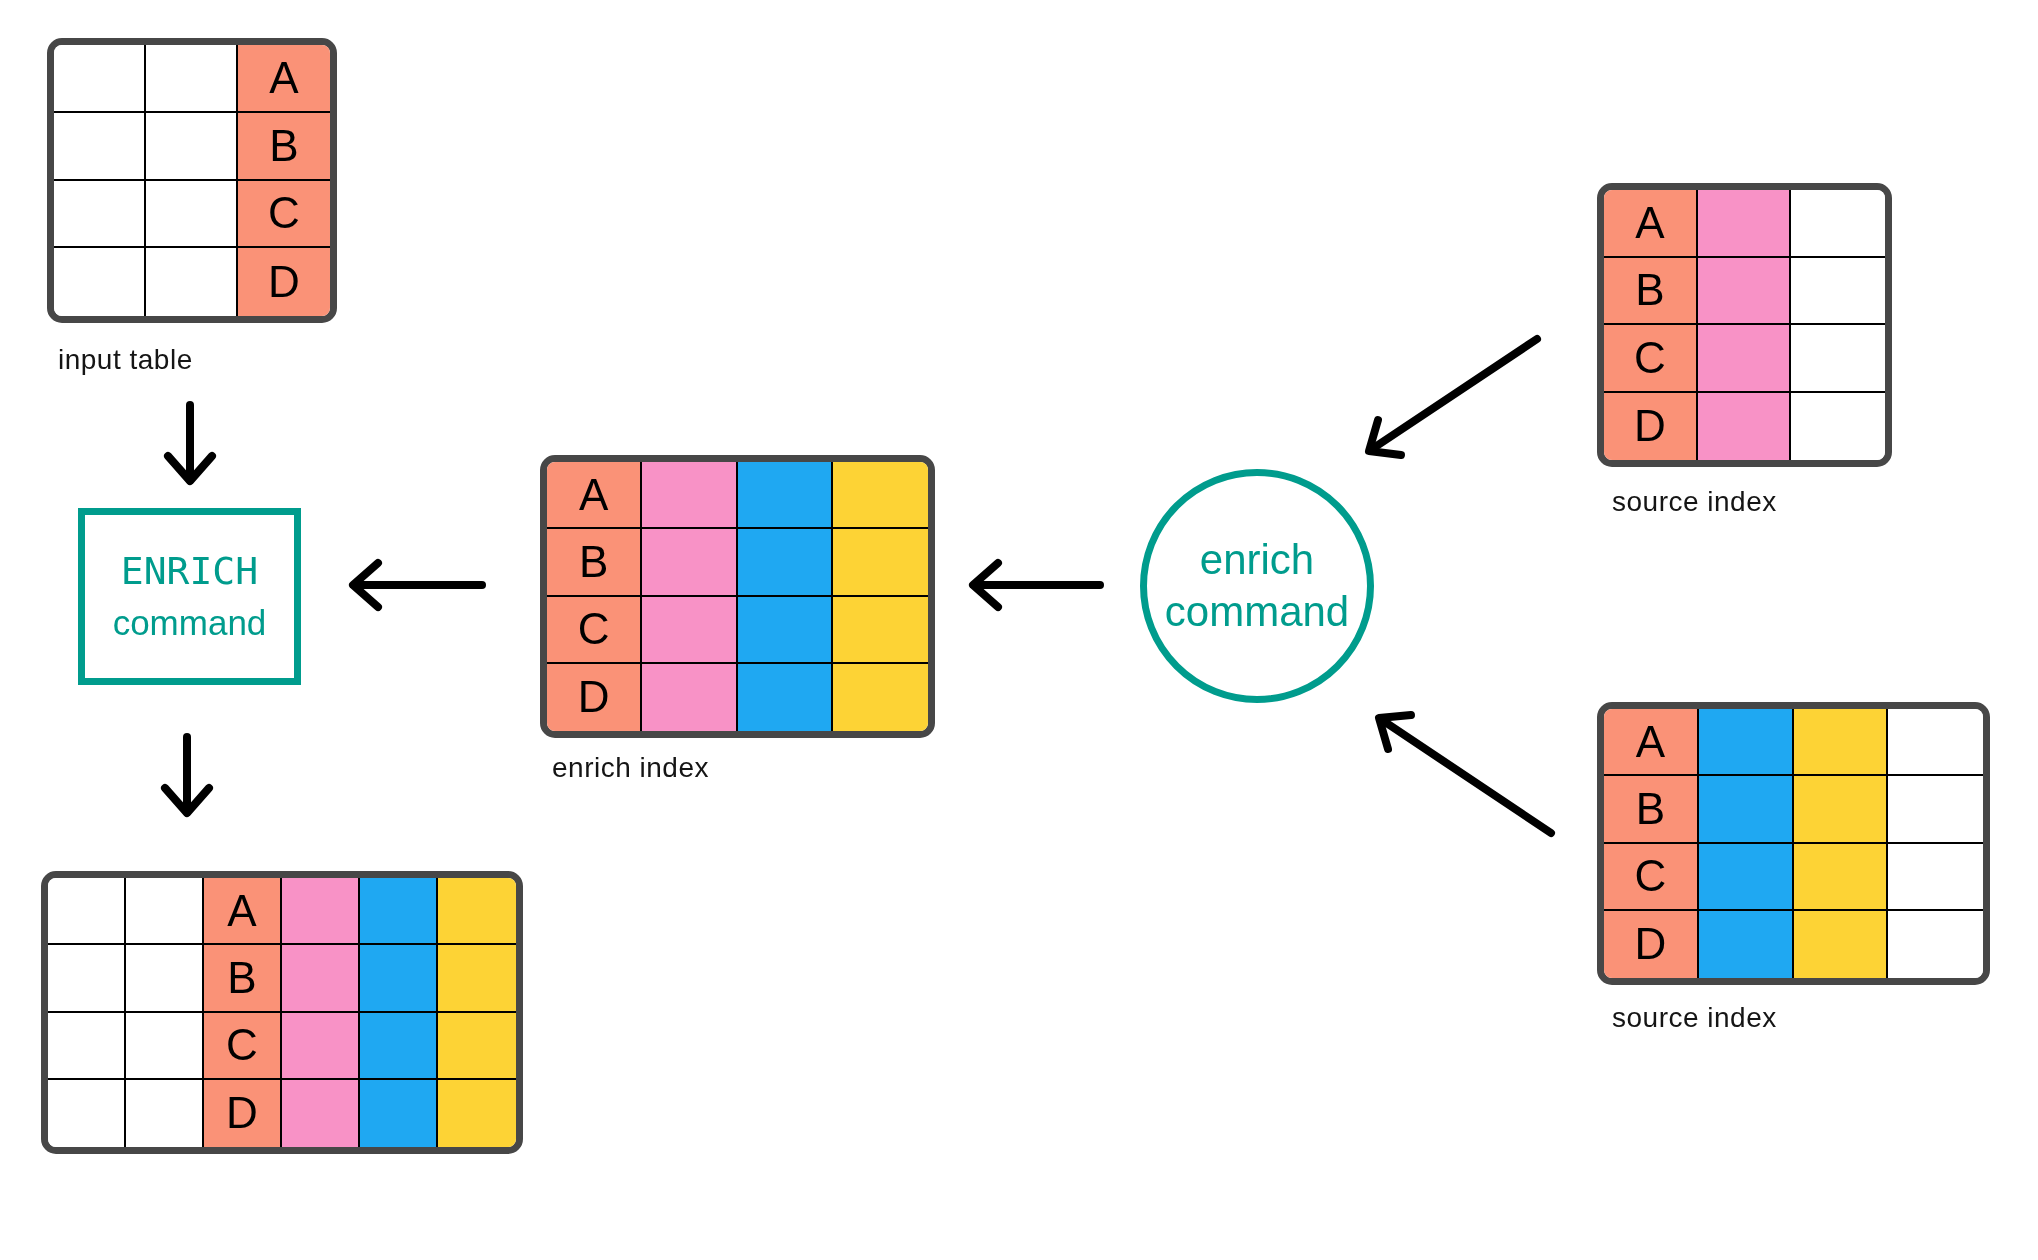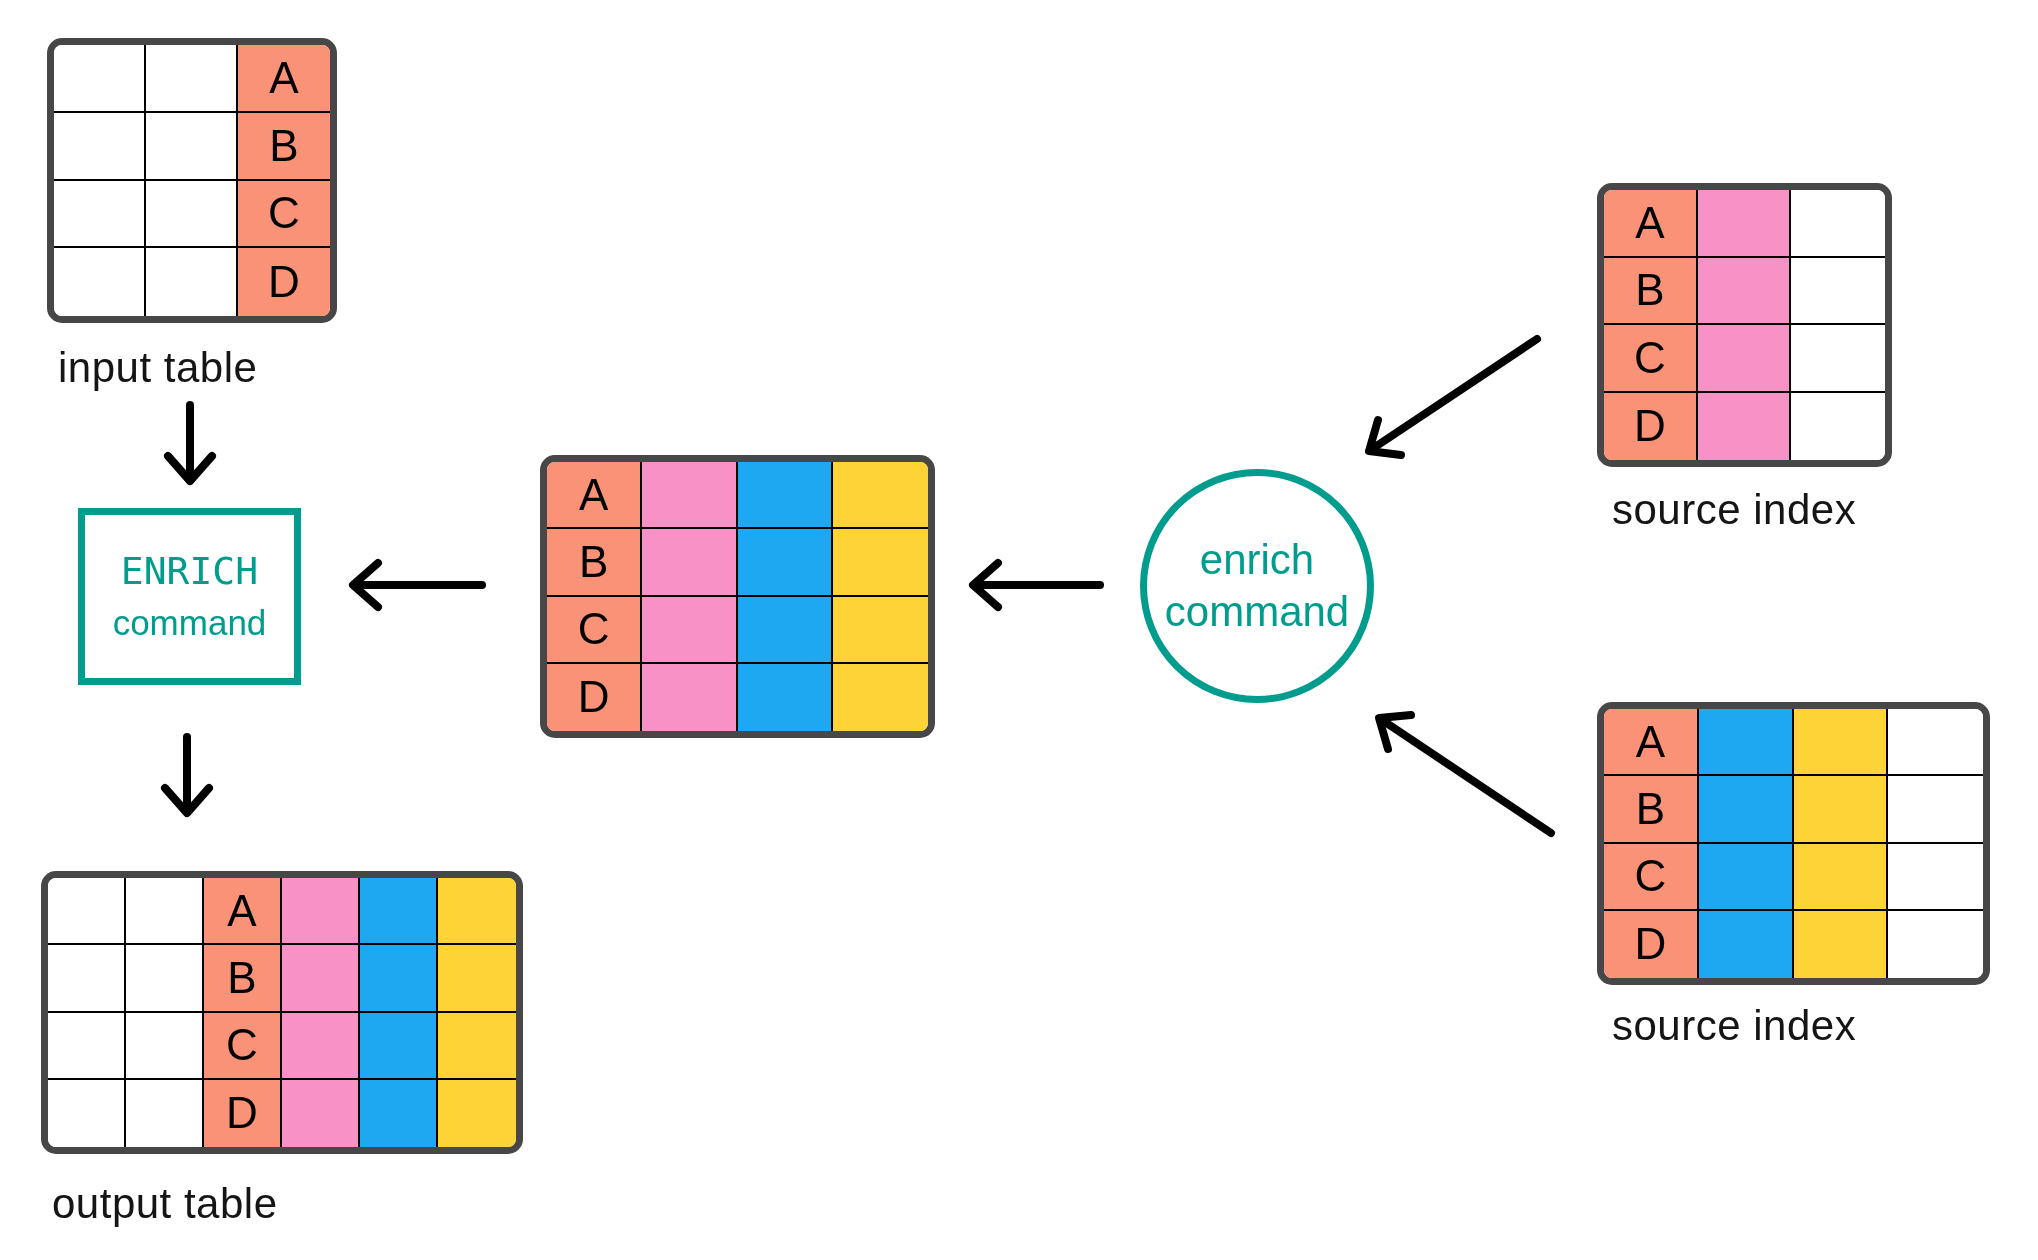--- a/index.html
+++ b/index.html
@@ -19,21 +19,21 @@
   }
   .cell{
     border-right:2.5px solid var(--grid_line);
     border-bottom:2.5px solid var(--grid_line);
     display:flex;align-items:center;justify-content:center;
     font-size:44px;color:#000;
   }
   .cell.lc{border-right:none;}
   .cell.lr{border-bottom:none;}
   .tlabel{
-    position:absolute;font-size:42px;color:var(--label_text);
+    position:absolute;font-size:28px;color:var(--label_text);
     white-space:nowrap;letter-spacing:0.5px;
   }
   #enrich-command-box{
     position:absolute;left:78px;top:508px;width:223px;height:177px;
     border:7px solid var(--teal);box-sizing:border-box;
     display:flex;flex-direction:column;align-items:center;justify-content:center;
     color:var(--teal);background:#fff;
   }
   #enrich-command-box .mono{
     font-family:"DejaVu Sans Mono","Liberation Mono",monospace;
@@ -124,40 +124,40 @@
       <div class="cell" style="background: rgb(248, 146, 198);"></div>
       <div class="cell" style="background: rgb(31, 168, 242);"></div>
       <div class="cell lc" style="background: rgb(253, 211, 53);"></div>
       <div class="cell lr" style="background: rgb(255, 255, 255);"></div>
       <div class="cell lr" style="background: rgb(255, 255, 255);"></div>
       <div class="cell lr" style="background: rgb(250, 146, 119);">D</div>
       <div class="cell lr" style="background: rgb(248, 146, 198);"></div>
       <div class="cell lr" style="background: rgb(31, 168, 242);"></div>
       <div class="cell lc lr" style="background: rgb(253, 211, 53);"></div>
     </div>
-  <div class="tlabel" style="left:52px;top:1180px;">output table</div>
 
   <div class="dtable" style="left: 540px; top: 455px; width: 395px; height: 283px; grid-template-columns: repeat(4, 1fr);">
       <div class="cell" style="background: rgb(250, 146, 119);">A</div>
       <div class="cell" style="background: rgb(248, 146, 198);"></div>
       <div class="cell" style="background: rgb(31, 168, 242);"></div>
       <div class="cell lc" style="background: rgb(253, 211, 53);"></div>
       <div class="cell" style="background: rgb(250, 146, 119);">B</div>
       <div class="cell" style="background: rgb(248, 146, 198);"></div>
       <div class="cell" style="background: rgb(31, 168, 242);"></div>
       <div class="cell lc" style="background: rgb(253, 211, 53);"></div>
       <div class="cell" style="background: rgb(250, 146, 119);">C</div>
       <div class="cell" style="background: rgb(248, 146, 198);"></div>
       <div class="cell" style="background: rgb(31, 168, 242);"></div>
       <div class="cell lc" style="background: rgb(253, 211, 53);"></div>
       <div class="cell lr" style="background: rgb(250, 146, 119);">D</div>
       <div class="cell lr" style="background: rgb(248, 146, 198);"></div>
       <div class="cell lr" style="background: rgb(31, 168, 242);"></div>
       <div class="cell lc lr" style="background: rgb(253, 211, 53);"></div>
     </div>
+  <div class="tlabel" style="left:552px;top:752px;">enrich index</div>
 
   <div id="enrich-policy-circle">
     <div>enrich</div>
     <div>command</div>
   </div>
 
   <div class="dtable" style="left: 1597px; top: 183px; width: 295px; height: 284px; grid-template-columns: repeat(3, 1fr);">
       <div class="cell" style="background: rgb(250, 146, 119);">A</div>
       <div class="cell" style="background: rgb(248, 146, 198);"></div>
       <div class="cell lc" style="background: rgb(255, 255, 255);"></div>

